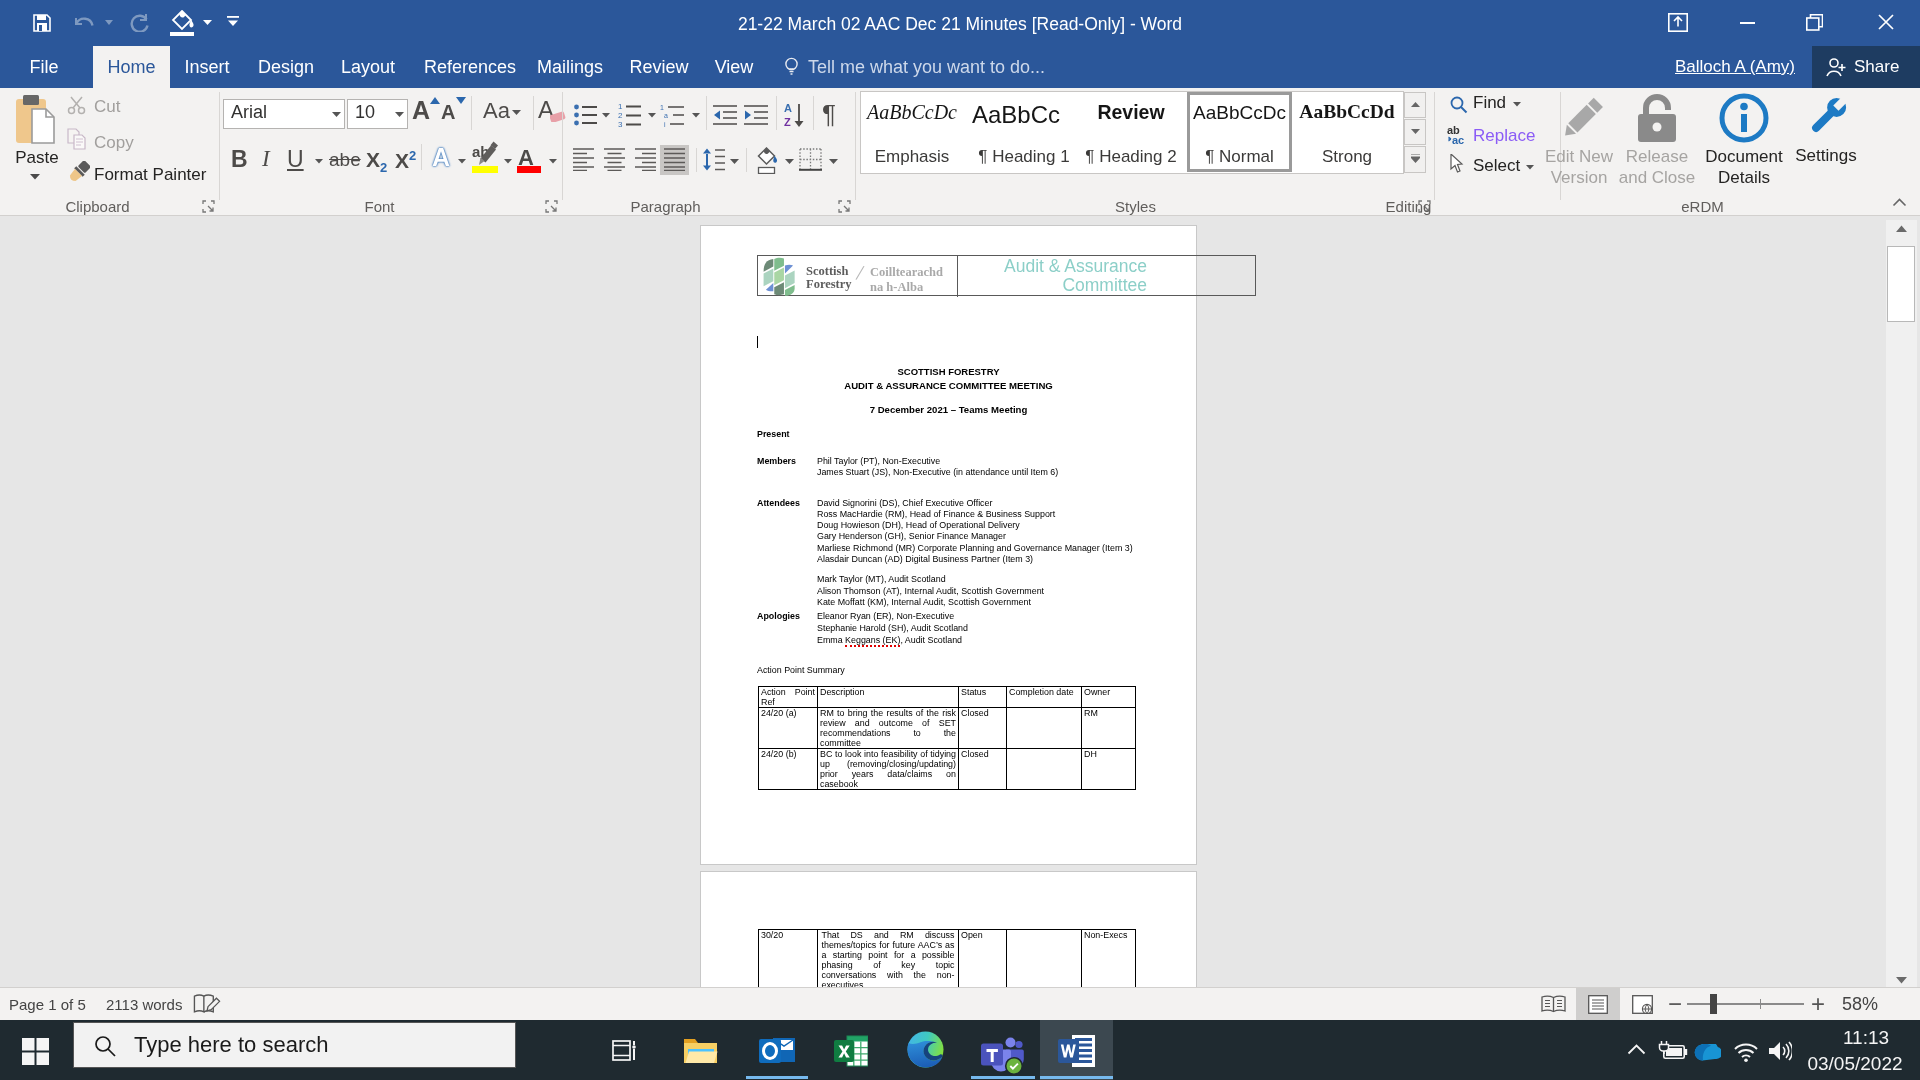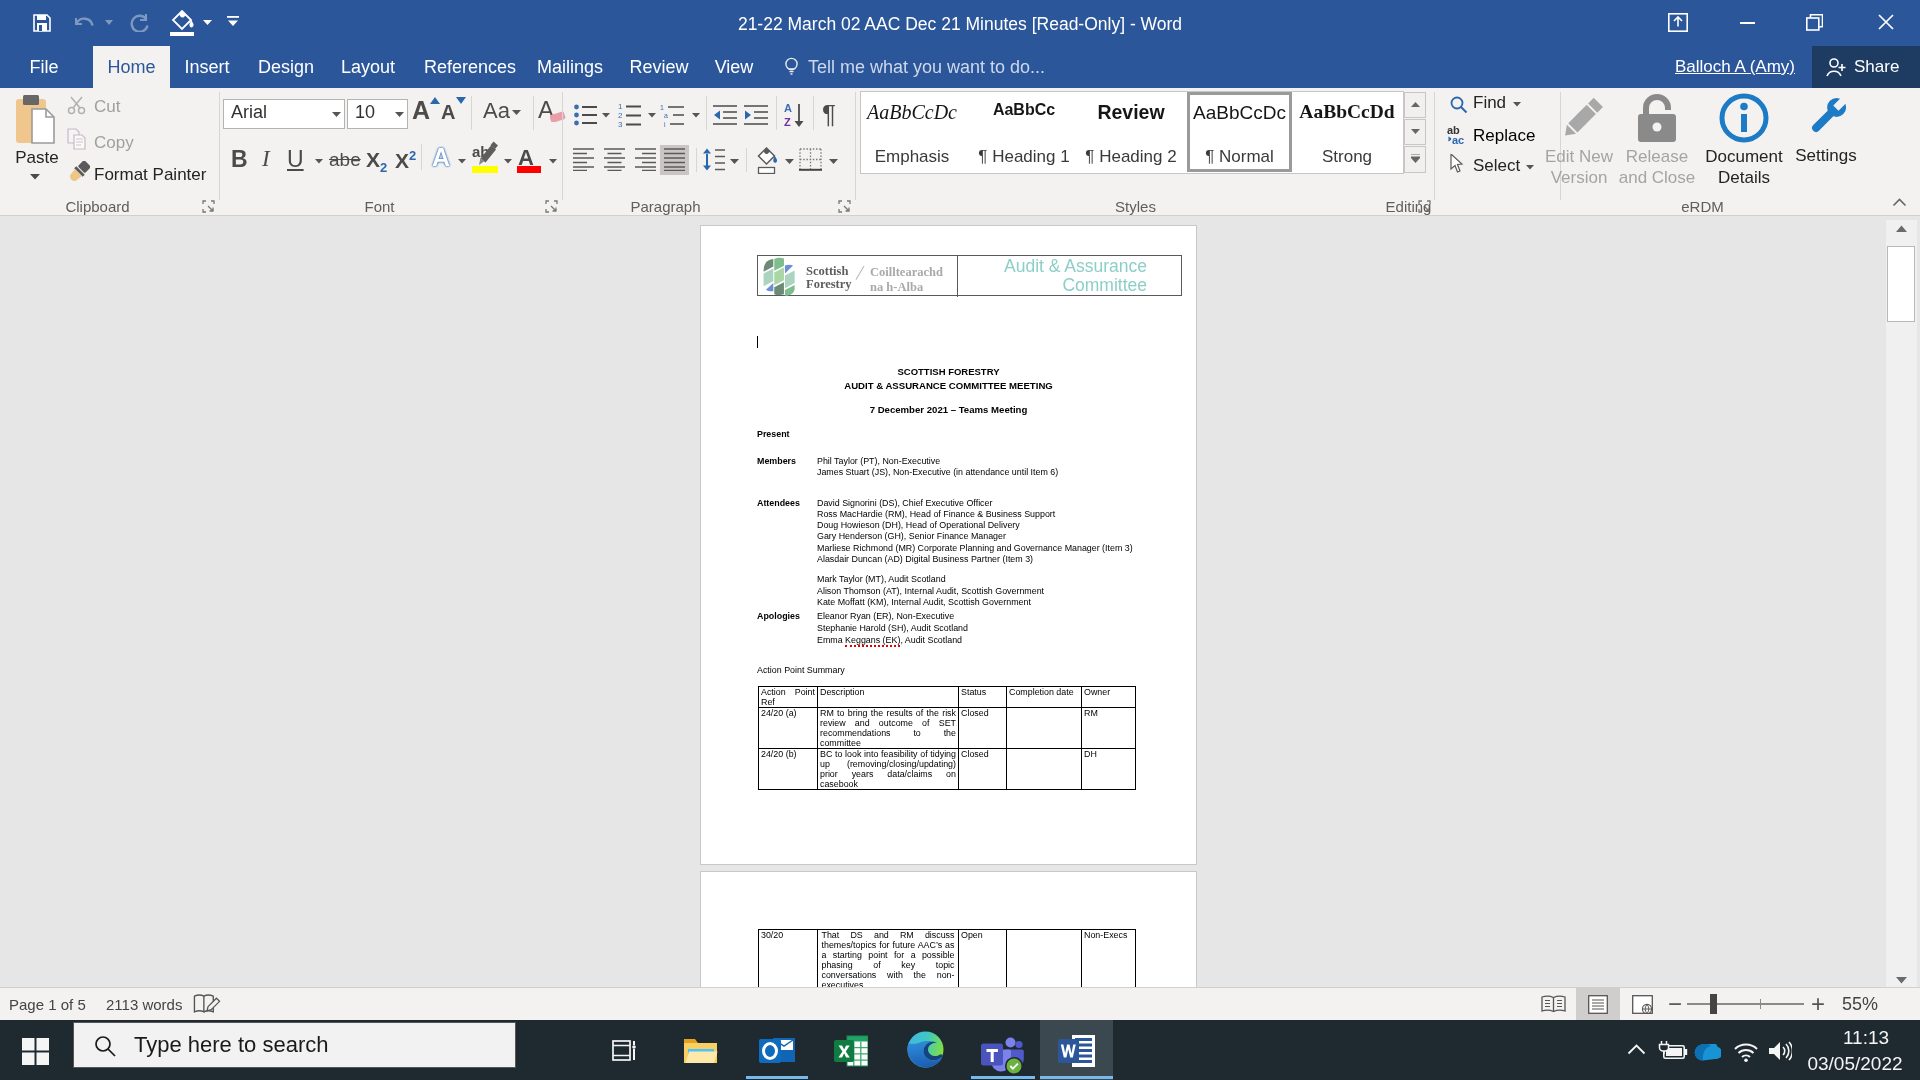--- a/index.html
+++ b/index.html
@@ -344,21 +344,21 @@
     <div class="rsep" style="left:855px;"></div>
 
     
     <div class="abs" style="left:860px;top:3px;width:544px;height:83px;background:#ffffff;border:1px solid #c8c6c4;"></div>
     
     <div class="abs" style="left:862px;top:6px;width:100px;height:76px;overflow:hidden;">
       <div class="abs" style="left:0;top:7px;width:100px;text-align:center;font-size:20px;font-style:italic;font-family:'Liberation Serif',serif;color:#161616;white-space:nowrap;">AaBbCcDc</div>
       <div class="abs" style="left:0;top:53px;width:100px;text-align:center;font-size:17px;color:#3b3a39;">Emphasis</div>
     </div>
     <div class="abs" style="left:972px;top:6px;width:104px;height:76px;overflow:hidden;">
-      <div class="abs" style="left:0;top:7px;width:104px;text-align:center;font-size:16px;font-weight:bold;color:#161616;white-space:nowrap;">AaBbCc</div>
+      <div class="abs" style="left:0;top:7px;width:104px;text-align:left;font-size:24px;font-weight:normal;color:#161616;white-space:nowrap;">AaBbCc</div>
       <div class="abs" style="left:0;top:53px;width:104px;text-align:center;font-size:17px;color:#3b3a39;">¶ Heading 1</div>
     </div>
     <div class="abs" style="left:1080px;top:6px;width:102px;height:76px;overflow:hidden;">
       <div class="abs" style="left:0;top:7px;width:102px;text-align:center;font-size:19.5px;font-weight:bold;color:#161616;white-space:nowrap;">Review</div>
       <div class="abs" style="left:0;top:53px;width:102px;text-align:center;font-size:17px;color:#3b3a39;">¶ Heading 2</div>
     </div>
     <div class="abs" style="left:1187px;top:4px;width:105px;height:80px;border:3px solid #9a9a9a;background:#fff;overflow:hidden;">
       <div class="abs" style="left:0;top:7px;width:99px;text-align:center;font-size:19px;color:#161616;white-space:nowrap;">AaBbCcDc</div>
       <div class="abs" style="left:0;top:52px;width:99px;text-align:center;font-size:17px;color:#3b3a39;">¶ Normal</div>
     </div>
@@ -397,21 +397,21 @@
     </svg>
     <div class="abs" style="left:1473px;top:5px;font-size:17px;color:#252423;">Find</div>
     <svg class="abs" style="left:1513px;top:14px;" width="8" height="5" viewBox="0 0 8 5">
           <path d="M0 0 h8 l-4 4.5 z" fill="#555"></path>
         </svg>
     <svg class="abs" style="left:1447px;top:36px;" width="22" height="21" viewBox="0 0 22 21">
       <text x="0" y="10" font-size="11" font-weight="bold" fill="#333" font-family="Liberation Sans">ab</text>
       <text x="5" y="20" font-size="11" font-weight="bold" fill="#2b67ad" font-family="Liberation Sans">ac</text>
       <path d="M1 15 h3 M4 15 l-2.5 -2 M4 15 l-2.5 2" stroke="#2b67ad" stroke-width="1.1" fill="none"></path>
     </svg>
-    <div class="abs" style="left:1473px;top:38px;font-size:17px;color:#000000;">Replace</div>
+    <div class="abs" style="left:1473px;top:38px;font-size:17px;color:#8b5cf6;">Replace</div>
     <svg class="abs" style="left:1450px;top:66px;" width="15" height="20" viewBox="0 0 15 20">
       <path d="M1 0 L1 15 L5 11.5 L7.5 18 L10 17 L7.5 10.5 L12 10 Z" fill="#ffffff" stroke="#5a5a5a" stroke-width="1.2"></path>
     </svg>
     <div class="abs" style="left:1473px;top:68px;font-size:17px;color:#252423;">Select</div>
     <svg class="abs" style="left:1526px;top:77px;" width="8" height="5" viewBox="0 0 8 5">
           <path d="M0 0 h8 l-4 4.5 z" fill="#555"></path>
         </svg>
     <div class="rlabel" style="left:1351px;width:115px;">Editing</div>
     <div class="rsep" style="left:1560px;"></div>
 
@@ -451,21 +451,21 @@
     <div class="rlabel" style="left:1645px;width:115px;">eRDM</div>
     
     <svg class="abs" style="left:1892px;top:110px;" width="15" height="9" viewBox="0 0 15 9">
       <path d="M1.5 7.5 L7.5 1.5 L13.5 7.5" fill="none" stroke="#666" stroke-width="1.6"></path>
     </svg>
   </rect></div>
 
   <div id="docarea">
     <div id="page1">
 
-      <div class="abs" style="left:56px;top:29px;width:425px;height:41px;border:1px solid #595959;">
+      <div class="abs" style="left:56px;top:29px;width:499px;height:41px;border:1px solid #595959;">
         <div class="abs" style="left:199px;top:0;width:1px;height:41px;background:#595959;"></div>
 
         <svg class="abs" style="left:5px;top:0.5px;" width="33" height="39" viewBox="0 0 34 40">
           <path d="M0.6 15 C0.6 7 3.5 2.8 10.6 2 L10.6 9.8 Z" fill="#6d8a77"></path>
           <path d="M0.6 17 L10.6 11.8 L10.6 24.8 L0.6 30 Z" fill="#abd4c0"></path>
           <path d="M3 33.7 L10.6 26.6 L10.6 35.2 C7.5 35.5 5 34.9 3 33.7 Z" fill="#6d90d4"></path>
           <path d="M11.6 14 L11.6 2 C14.5 0.4 18.5 0.3 21.6 1.4 L21.6 8.8 Z" fill="#7fbd8d"></path>
           <path d="M11.6 16 L21.6 10.8 L21.6 23.8 L11.6 29 Z" fill="#a9d6a4"></path>
           <path d="M11.6 31 L21.6 25.8 L21.6 38.4 C18 39.6 14.5 39.5 11.6 38.3 Z" fill="#6d8a77"></path>
           <path d="M22.6 17 L22.6 8.7 C25.5 7.6 28.8 7.6 31 8.7 Z" fill="#6d90d4"></path>
@@ -573,21 +573,21 @@
     <svg class="abs" style="left:1632px;top:7px;" width="21" height="19" viewBox="0 0 21 19">
       <rect x="0.7" y="0.7" width="19.6" height="17.6" fill="#fff" stroke="#555" stroke-width="1.3"></rect>
       <circle cx="15" cy="14" r="4.6" fill="#f3f2f1" stroke="#555" stroke-width="1.1"></circle>
       <path d="M10.5 14 h9 M15 9.5 a6.5 6.5 0 0 1 0 9 M15 9.5 a6.5 6.5 0 0 0 0 9" stroke="#555" stroke-width="0.9" fill="none"></path>
     </svg>
     <div class="abs" style="left:1668px;top:2px;font-size:24px;color:#555;">−</div>
     <div class="abs" style="left:1687px;top:15px;width:117px;height:2px;background:#8a8a8a;"></div>
     <div class="abs" style="left:1760px;top:11px;width:1px;height:10px;background:#8a8a8a;"></div>
     <div class="abs" style="left:1710px;top:6px;width:7px;height:20px;background:#444;"></div>
     <div class="abs" style="left:1811px;top:2px;font-size:24px;color:#555;">+</div>
-    <div class="abs" style="left:1842px;top:6px;font-size:18px;color:#444;">55%</div>
+    <div class="abs" style="left:1842px;top:6px;font-size:18px;color:#444;">58%</div>
   </div>
 
   <div id="taskbar">
 
     <svg class="abs" style="left:22px;top:18px;" width="27" height="27" viewBox="0 0 27 27">
       <rect x="0" y="0" width="12.5" height="12.5" fill="#f5f5f5"></rect>
       <rect x="14.5" y="0" width="12.5" height="12.5" fill="#f5f5f5"></rect>
       <rect x="0" y="14.5" width="12.5" height="12.5" fill="#f5f5f5"></rect>
       <rect x="14.5" y="14.5" width="12.5" height="12.5" fill="#f5f5f5"></rect>
     </svg>

